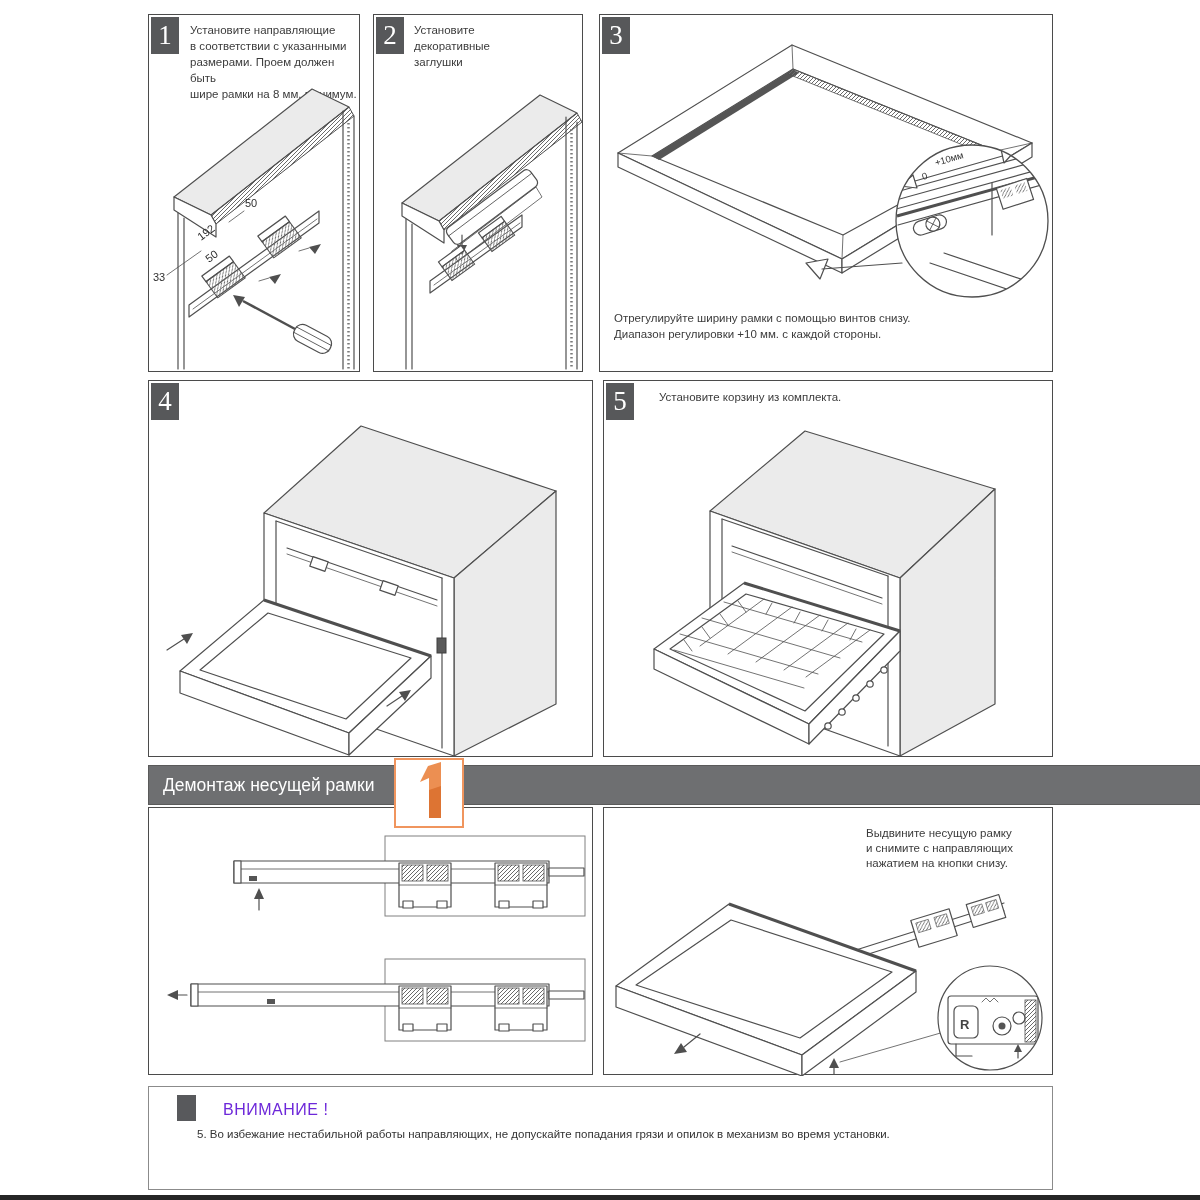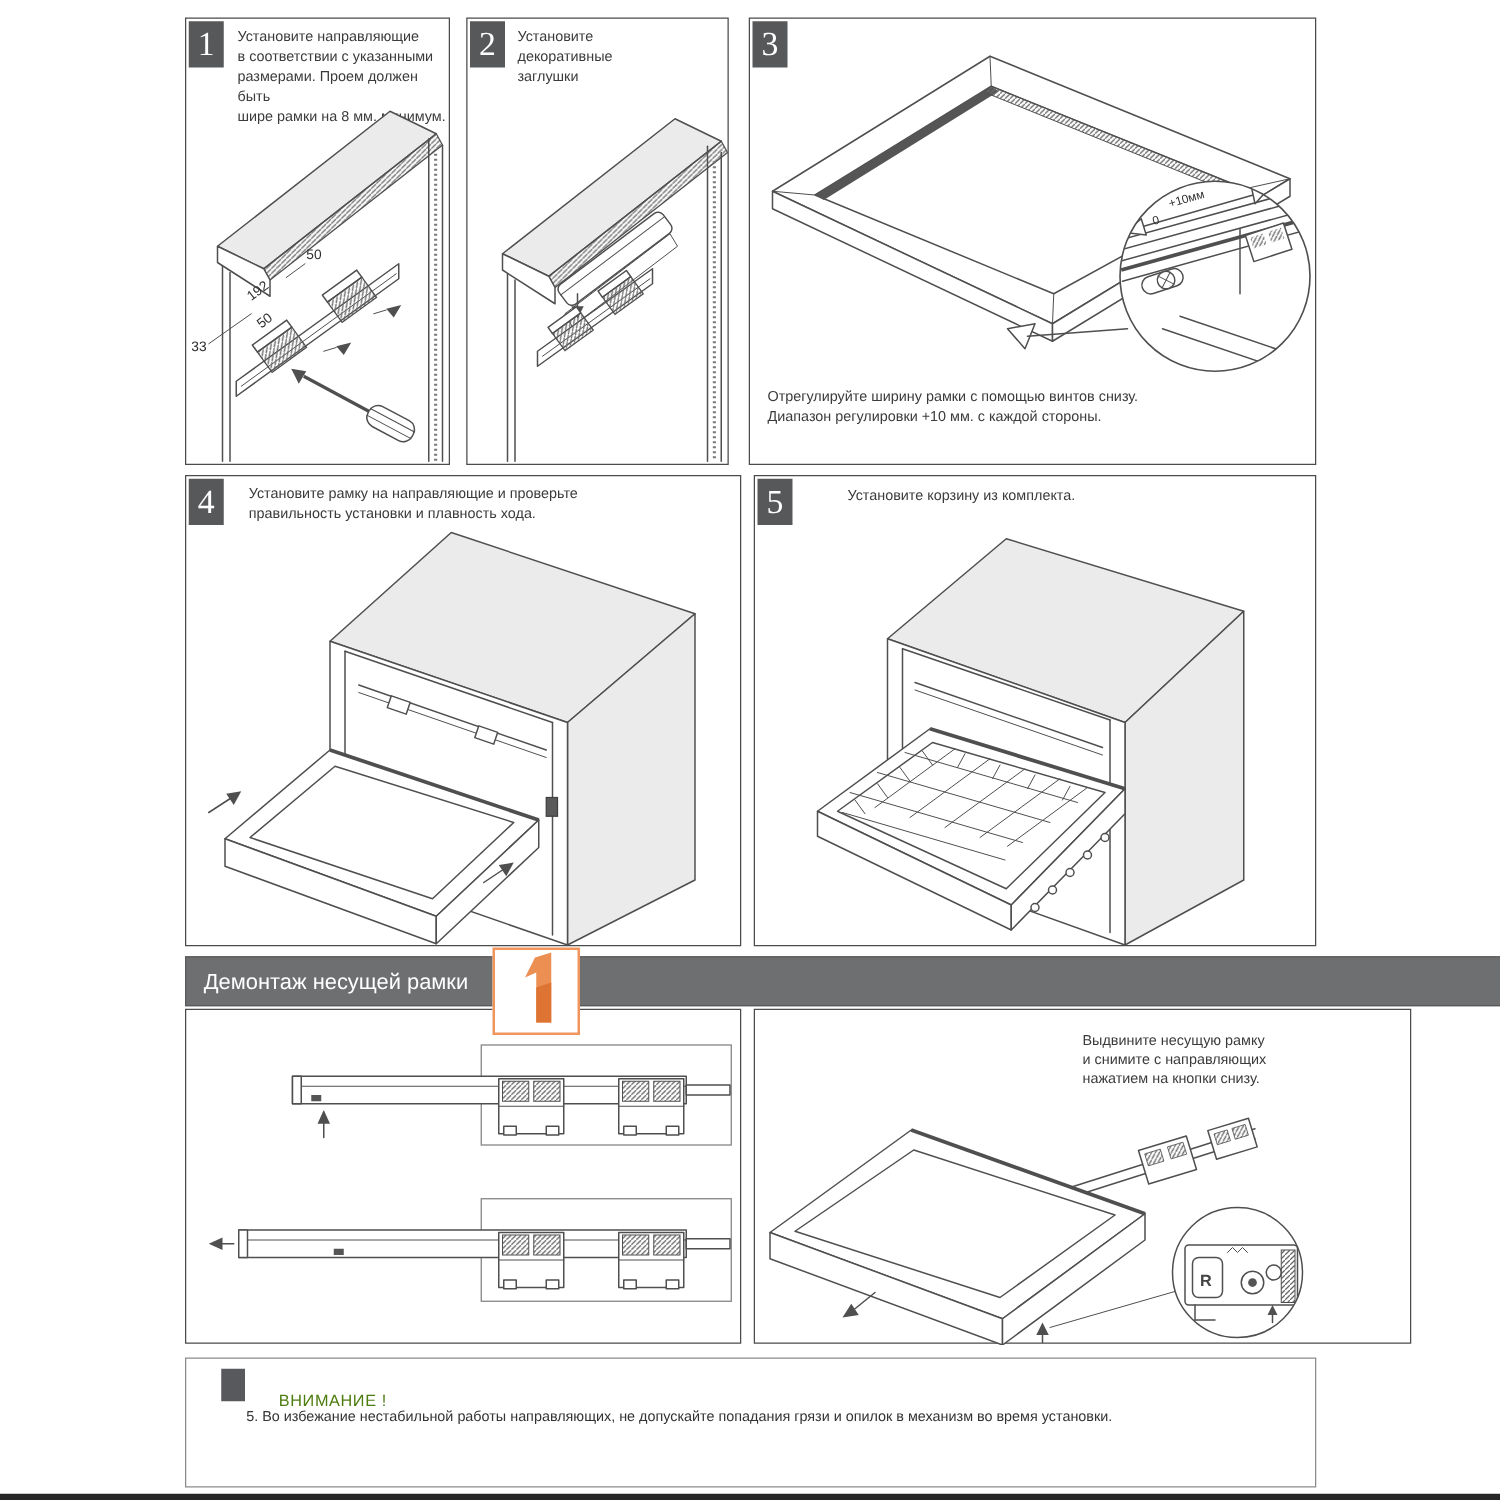--- a/index.html
+++ b/index.html
@@ -21,21 +21,21 @@
   .dim{font-size:11px;fill:#2f2f2f;font-family:"Liberation Sans",sans-serif;}
   .secbar{position:absolute;left:0;top:751px;width:1093px;height:40px;background:#6e6f71;
           border:1px solid #5a5a5a;box-sizing:border-box;color:#fff;font-size:17.5px;
           display:flex;align-items:center;padding-left:14px;}
   .logo{position:absolute;left:246px;top:744px;z-index:5;width:560px;height:84px;}
   .logo-box{position:absolute;left:0;top:0;width:66px;height:66px;background:#fff;border:2px solid #f0955e;}
   .logo-text{position:absolute;left:78px;top:-3px;font-size:57px;font-weight:bold;color:#57585b;
              letter-spacing:1px;font-family:"Liberation Sans",sans-serif;}
   .warn{position:absolute;left:0;top:1072px;width:905px;height:104px;border:1px solid #8b8b8b;box-sizing:border-box;}
   .warn-icon{position:absolute;left:28px;top:8px;width:19px;height:26px;background:#58595c;}
-  .warn-title{position:absolute;left:74px;top:26px;font-size:13px;color:#4d7c0f;letter-spacing:.5px;}
+  .warn-title{position:absolute;left:74px;top:14px;font-size:16px;color:#6d28d9;letter-spacing:.5px;}
   .warn-item{position:absolute;left:48px;width:830px;font-size:11.5px;color:#333;line-height:15px;
              white-space:pre-line;padding-left:15px;text-indent:-15px;}
   .pagefoot{position:absolute;left:0;top:1195px;width:1200px;height:5px;background:#262626;}
 </style>
 </head>
 <body>
 
 <div class="doc">
 
   <div class="panel" style="left:0;top:0;width:212px;height:358px;">
@@ -182,22 +182,20 @@
         <g transform="translate(323,165) rotate(-16)">
             <text class="dim" style="font-size:9.5px">0</text>
           </g>
       </g>
       <circle cx="372" cy="206" r="76" fill="none" stroke="#4f4f4f" stroke-width="1.3"></circle>
     </svg>
   </div>
 
   <div class="panel" style="left:0;top:366px;width:445px;height:377px;">
     <div class="stepbox">4</div>
-    <div class="steptext" style="left:50px;top:6px;width:330px;">Установите рамку на направляющие и проверьте
-правильность установки и плавность хода.</div>
     <svg class="fig" style="top:7px;" width="445" height="370" viewBox="0 0 445 370">
       <path class="fl" d="M212,38 L407,103 L305,190 L115,125 Z"></path>
       <path class="fl" d="M407,103 L407,316 L305,368 L305,190 Z"></path>
       <path class="fw" d="M115,125 L305,190 L305,368 L115,302 Z"></path>
       <line class="ln" x1="127" y1="133" x2="127" y2="300"></line>
       <line class="ln" x1="127" y1="133" x2="293" y2="190"></line>
       <line class="ln" x1="293" y1="190" x2="293" y2="360"></line>
       <line class="ln" x1="138" y1="160" x2="288" y2="212"></line>
       <line class="ln lnt" x1="138" y1="166" x2="288" y2="218"></line>
       <rect class="fw" transform="translate(170,176) rotate(19)" x="-8" y="-5" width="16" height="10"></rect>
@@ -210,21 +208,21 @@
       <path class="fw" d="M200,345 L282,268 L282,290 L200,367 Z"></path>
       <line class="ln" x1="18" y1="262" x2="38" y2="249"></line>
       <polygon class="dk" points="44,245 32,247 38,256"></polygon>
       <line class="ln" x1="238" y1="318" x2="256" y2="306"></line>
       <polygon class="dk" points="262,302 250,304 256,313"></polygon>
     </svg>
   </div>
 
   <div class="panel" style="left:455px;top:366px;width:450px;height:377px;">
     <div class="stepbox">5</div>
-    <div class="steptext" style="left:55px;top:8px;width:330px;margin-left:19px;">Установите корзину из комплекта.</div>
+    <div class="steptext" style="left:55px;top:8px;width:330px;">Установите корзину из комплекта.</div>
     <svg class="fig" style="top:7px;" width="450" height="370" viewBox="0 0 450 370">
       <path class="fl" d="M201,43 L391,101 L296,190 L106,123 Z"></path>
       <path class="fl" d="M391,101 L391,316 L296,368 L296,190 Z"></path>
       <path class="fw" d="M106,123 L296,190 L296,368 L106,300 Z"></path>
       <line class="ln" x1="118" y1="131" x2="118" y2="298"></line>
       <line class="ln" x1="118" y1="131" x2="284" y2="188"></line>
       <line class="ln" x1="284" y1="188" x2="284" y2="358"></line>
       <line class="ln" x1="128" y1="158" x2="278" y2="210"></line>
       <line class="ln lnt" x1="128" y1="164" x2="278" y2="216"></line>
       <path class="fw" d="M140,195 L296,243 L205,336 L50,261 Z"></path>
@@ -321,21 +319,21 @@
         <rect x="374" y="180" width="21" height="16" fill="url(#h6)" stroke="#4f4f4f" stroke-width=".8"></rect>
         <line class="ln lnt" x1="346" y1="200" x2="398" y2="200"></line>
         <rect class="fw" x="350" y="216" width="10" height="7"></rect>
         <rect class="fw" x="384" y="216" width="10" height="7"></rect>
       </g>
       <line class="ln" x1="38" y1="187" x2="26" y2="187"></line>
       <polygon class="dk" points="18,187 29,182 29,192"></polygon>
     </svg>
   </div>
 
-  <div class="panel" style="left:455px;top:793px;width:526px;height:268px;">
+  <div class="panel" style="left:455px;top:793px;width:450px;height:268px;">
     <div class="cap" style="left:262px;top:18px;width:180px;line-height:15px;">Выдвините несущую рамку
 и снимите с направляющих
 нажатием на кнопки снизу.</div>
     <svg class="fig" width="450" height="268" viewBox="0 0 450 268">
       <defs>
         <pattern id="h7" width="4" height="4" patternUnits="userSpaceOnUse">
             <path d="M0,4 L4,0" stroke="#6a6a6a" stroke-width="1"></path>
           </pattern>
         <clipPath id="c7">
             <circle cx="386" cy="210" r="52"></circle>

